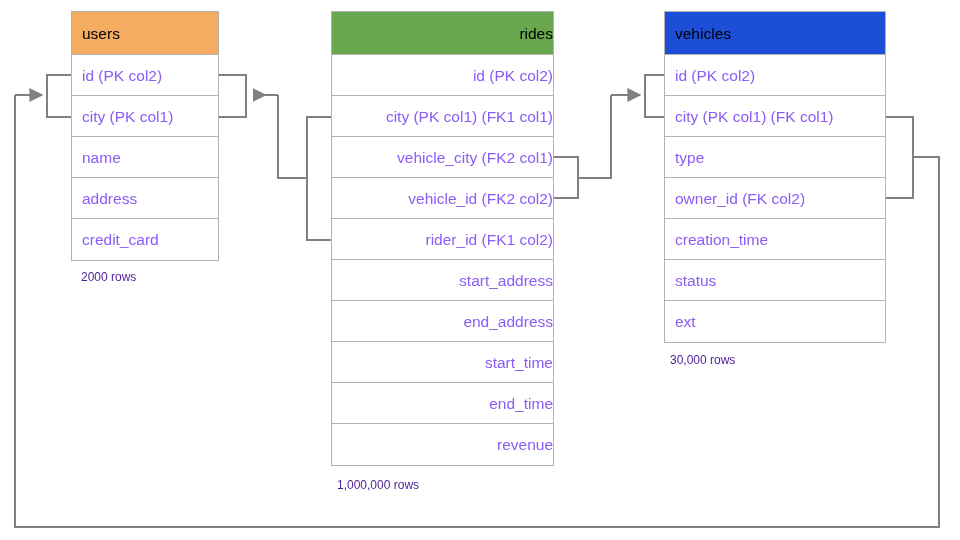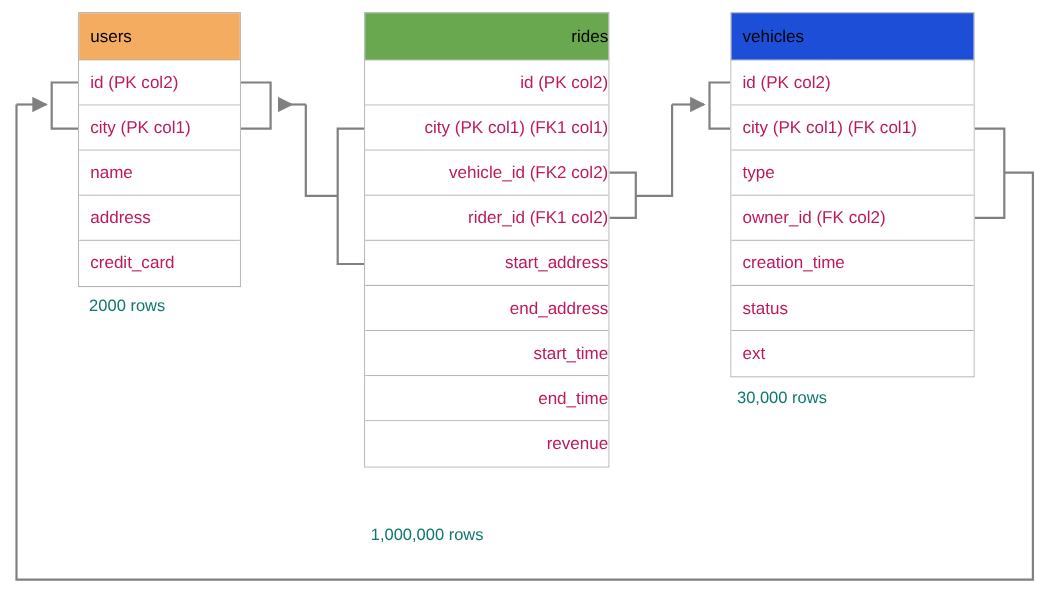--- a/index.html
+++ b/index.html
@@ -36,31 +36,31 @@
     color: #000000;
     border-bottom: 1px solid #b3b3b3;
     white-space: nowrap;
     overflow: hidden;
   }
   .tbl-row {
     height: 41px;
     line-height: 41px;
     padding: 0 0 0 10px;
     font-size: 15.5px;
-    color: #be185d;
+    color: #8b5cf6;
     border-bottom: 1px solid #b3b3b3;
     white-space: nowrap;
     overflow: hidden;
     background: #ffffff;
   }
   .tbl-row.last { border-bottom: none; }
   .caption {
     position: absolute;
-    font-size: 15px;
-    color: #0f766e;
+    font-size: 12px;
+    color: #4c1d95;
     white-space: nowrap;
     z-index: 3;
   }
 </style>
 </head>
 <body>
 
 <div id="canvas">
 
   <svg id="wires" viewBox="0 0 960 540" width="960" height="540">
@@ -100,20 +100,21 @@
     <div class="tbl-row">name</div>
     <div class="tbl-row">address</div>
     <div class="tbl-row last">credit_card</div>
   </div>
   <div class="caption" style="left:81px; top:270px;">2000 rows</div>
 
   <div class="table" style="left:331px; top:11px; width:223px;text-align:right;">
     <div class="tbl-header" style="background:#6aa84f;">rides</div>
     <div class="tbl-row">id (PK col2)</div>
     <div class="tbl-row">city (PK col1) (FK1 col1)</div>
+    <div class="tbl-row">vehicle_city (FK2 col1)</div>
     <div class="tbl-row">vehicle_id (FK2 col2)</div>
     <div class="tbl-row">rider_id (FK1 col2)</div>
     <div class="tbl-row">start_address</div>
     <div class="tbl-row">end_address</div>
     <div class="tbl-row">start_time</div>
     <div class="tbl-row">end_time</div>
     <div class="tbl-row last">revenue</div>
   </div>
   <div class="caption" style="left:337px; top:478px;">1,000,000 rows</div>
 

